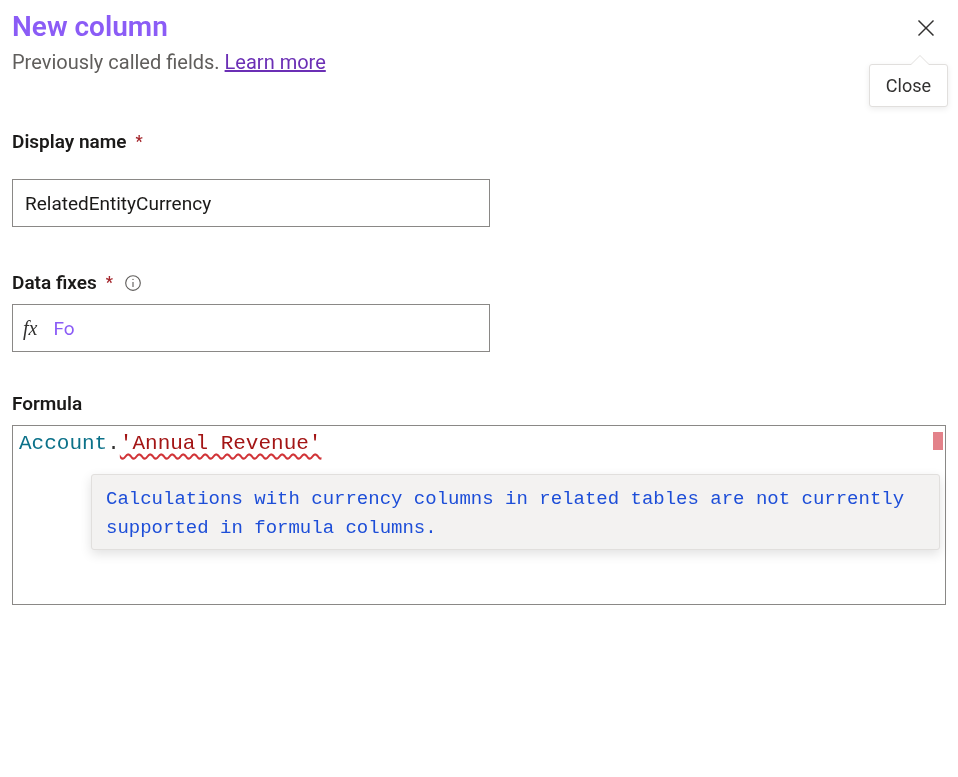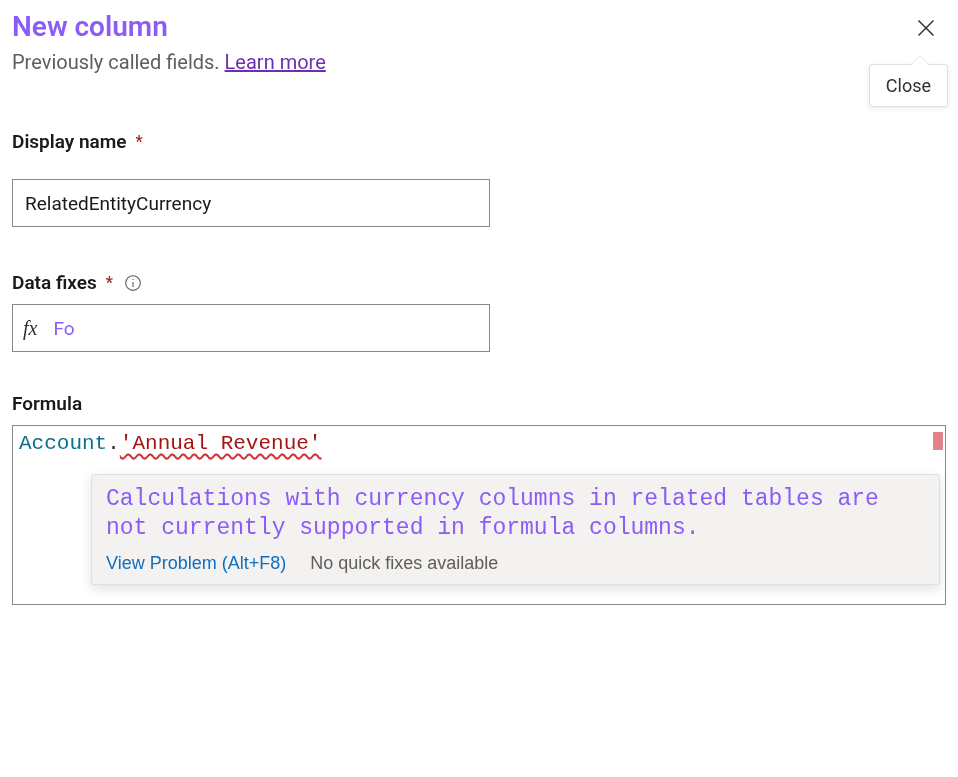--- a/index.html
+++ b/index.html
@@ -162,23 +162,23 @@
     background: #f3f2f1;
     border: 1px solid #e1dfdd;
     border-radius: 3px;
     box-shadow: 0 4px 12px rgba(0,0,0,0.12);
     padding: 0;
     z-index: 5;
     font-family: ui-monospace, Menlo, Consolas, "Courier New", monospace;
   }
   .error-popover .err-msg {
     padding: 10px 14px 6px 14px;
-    font-size: 23px;
+    font-size: 19px;
     line-height: 29px;
-    color: #8b5cf6;
+    color: #1d4ed8;
   }
   .error-popover .err-actions {
     display: flex;
     align-items: center;
     gap: 24px;
     padding: 4px 14px 10px 14px;
     font-family: "Segoe UI", sans-serif;
     font-size: 18px;
   }
   .err-link { color: #106ebe; cursor: pointer; }
@@ -281,17 +281,13 @@
     <div class="editor">
       <div class="editor-line"><span class="tok-account">Account</span><span class="tok-dot">.</span><span class="tok-str">'Annual Revenue'</span></div>
       <div class="minimap-marker"></div>
     </div>
   </div>
 
 </div>
 
 <div class="error-popover">
   <div class="err-msg">Calculations with currency columns in related tables are not currently supported in formula columns.</div>
-  <div class="err-actions">
-    <span class="err-link">View Problem (Alt+F8)</span>
-    <span class="err-nofix">No quick fixes available</span>
-  </div>
 </div>
 
 </body></html>

